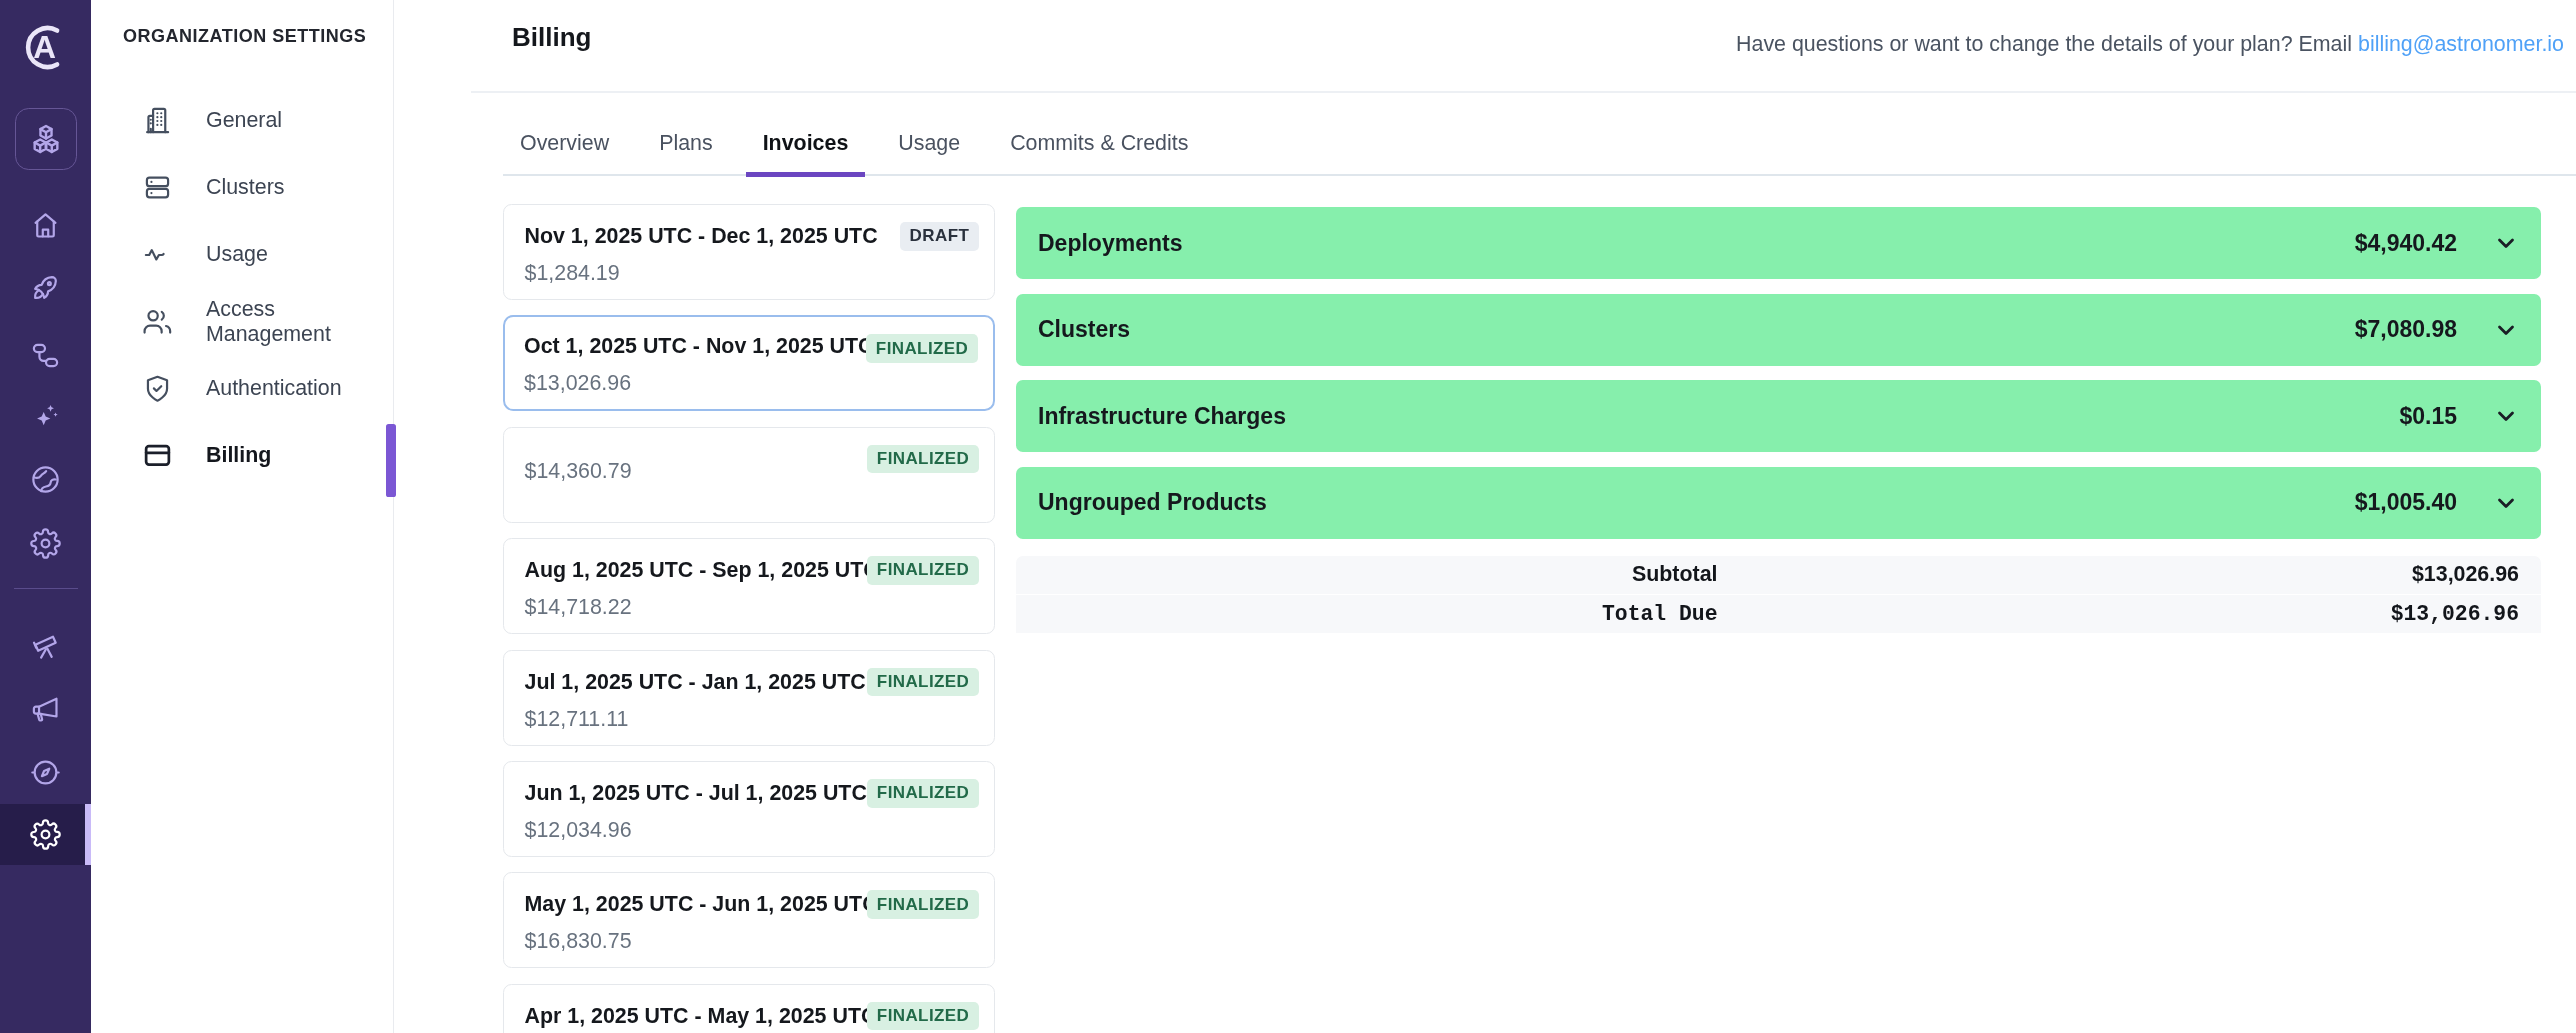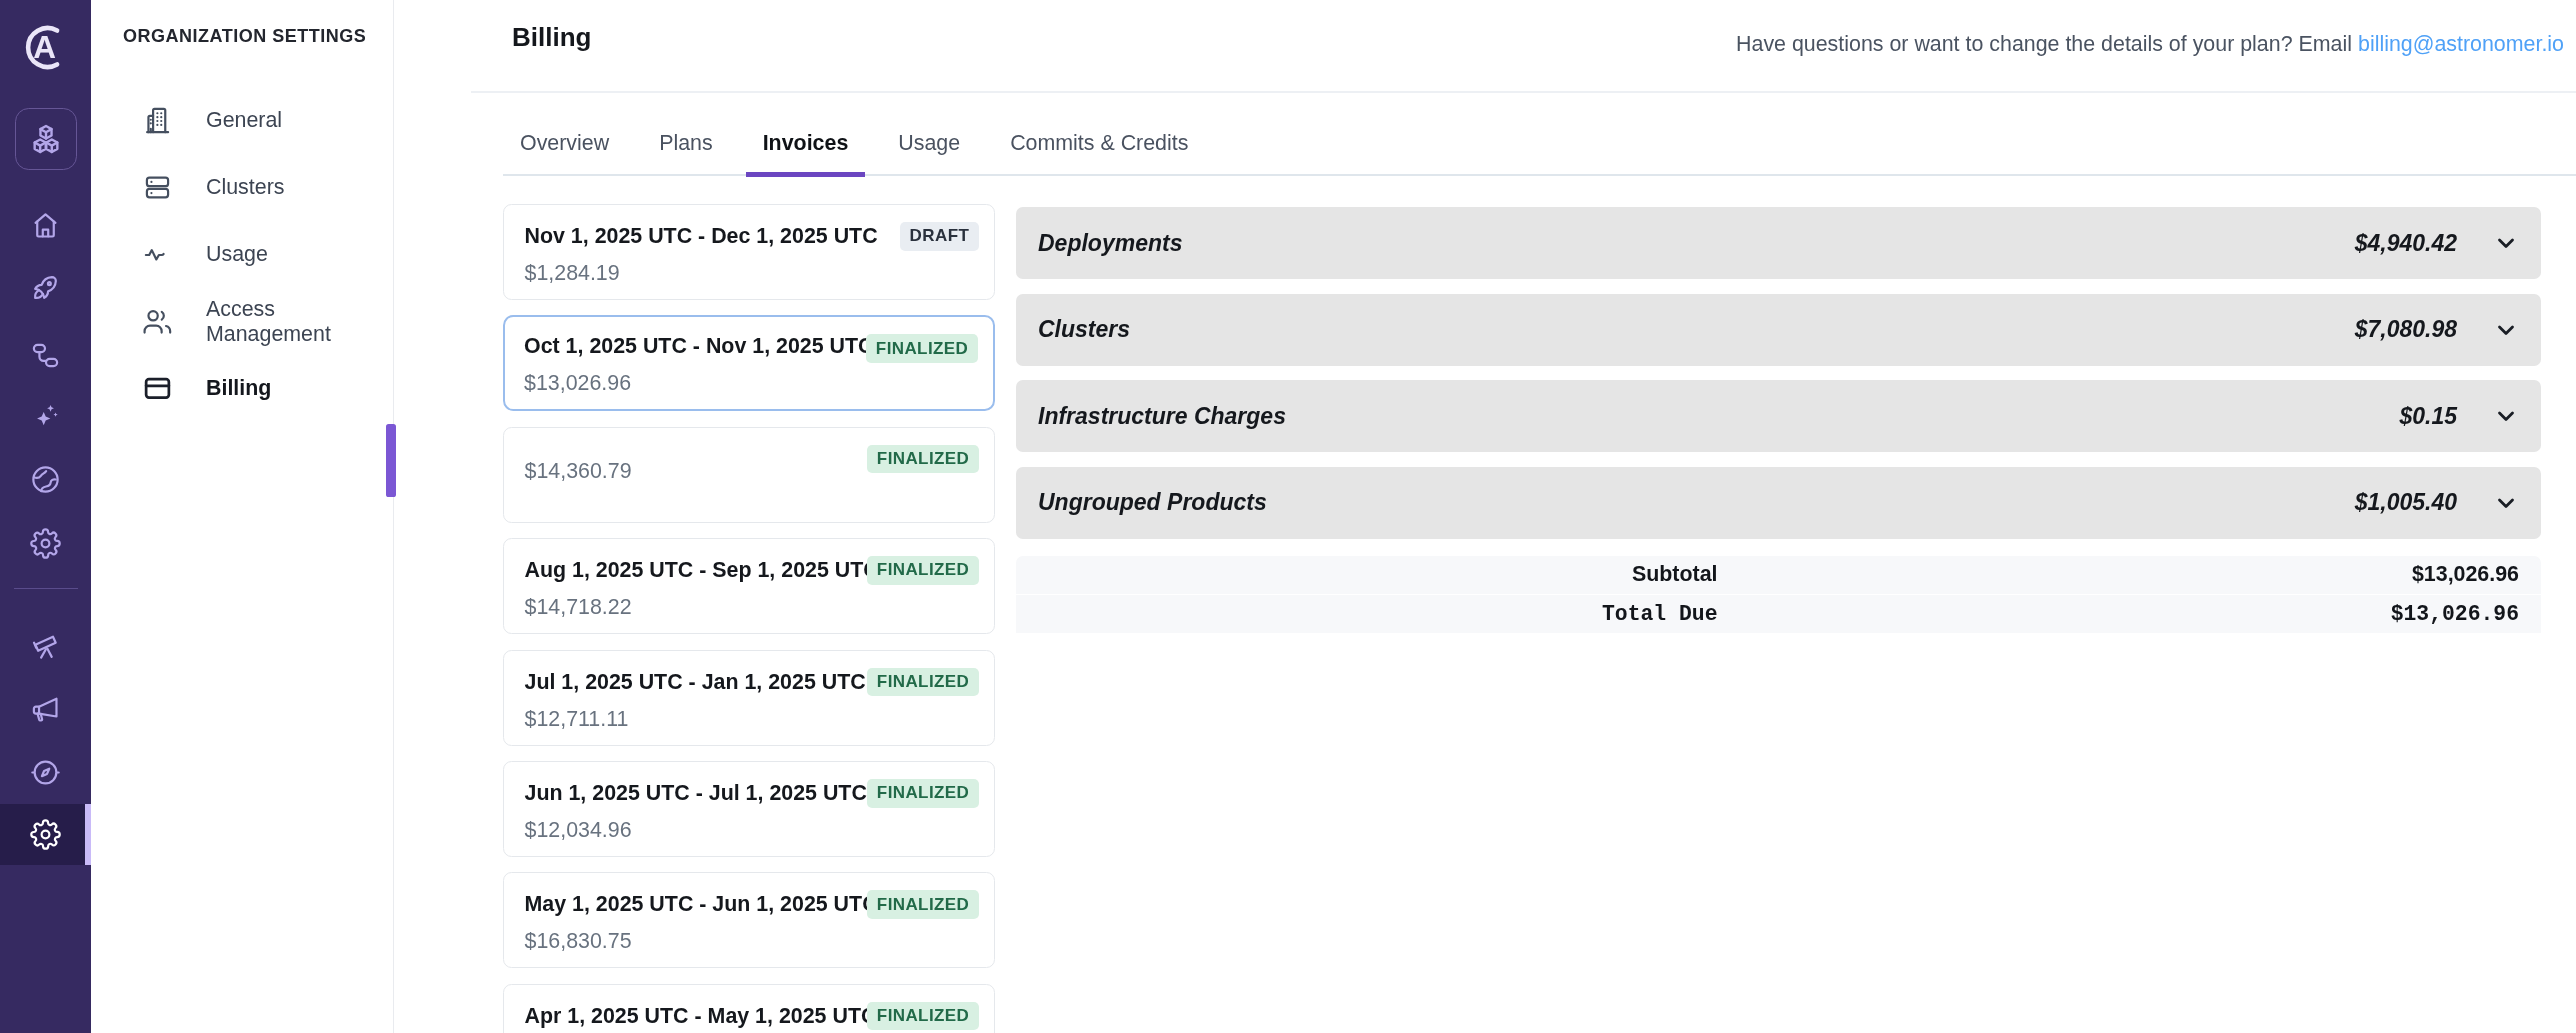--- a/index.html
+++ b/index.html
@@ -58,22 +58,22 @@
   .card.selected{border:2.6px solid var(--c-selected-card-border,#9abded);border-radius:10.2px;padding:17px 19px;}
   .card-period{font-size:21.4px;font-weight:700;color:#15181d;}
   .card-amount{margin-top:12px;font-size:21.4px;color:#68727f;}
   .badge{position:absolute;top:17px;right:15.4px;font-size:17px;font-weight:700;letter-spacing:0.4px;
     padding:4.3px 9.4px;border-radius:5.1px;}
   .badge.draft{background:var(--c-badge-draft-bg,#e9edf2);color:var(--c-badge-draft-text,#2a313d);}
   .badge.finalized{background:var(--c-badge-finalized-bg,#d8f0e2);color:var(--c-badge-finalized-text,#226a49);}
 
   
   .detail{position:absolute;left:545px;top:207px;width:1525px;}
-  .group-row{box-sizing:border-box;height:72px;margin-bottom:14.5px;background:#e5e5e5;border-radius:6.8px;
-    display:flex;align-items:center;padding:0 22px;cursor:pointer;font-style:italic;}
+  .group-row{box-sizing:border-box;height:72px;margin-bottom:14.5px;background:#86efac;border-radius:6.8px;
+    display:flex;align-items:center;padding:0 22px;cursor:pointer;}
   .group-label{font-size:23px;font-weight:700;color:#15181d;}
   .group-amount{margin-left:auto;font-size:23px;font-weight:700;color:#15181d;}
   .group-chev{width:26px;height:26px;margin-left:36px;color:#1a1e25;cursor:pointer;}
   .group-chev .ic *{stroke-width:2.6;}
   .summary{margin-top:17px;border-radius:6.8px;overflow:hidden;}
   .sum-row{height:38px;background:#f7f8fa;display:flex;align-items:center;margin-bottom:1.7px;}
   .sum-row:last-child{margin-bottom:12px;font-family:Liberation Mono, monospace;}
   .sum-label{width:46%;text-align:right;font-size:21.4px;font-weight:700;color:#13161b;}
   .sum-amount{flex:1;text-align:right;padding-right:22px;font-size:21.4px;font-weight:700;color:#13161b;}
 </style>
@@ -211,20 +211,29 @@
           <span class="nav-ic">
             <svg class="ic" width="31" height="31" viewBox="0 0 24 24">
               <circle cx="8.6" cy="7.6" r="3.6"></circle>
               <path d="M15.3 4.6a3.6 3.6 0 0 1 0 6"></path>
               <path d="M2 20.6v-1.2a4.2 4.2 0 0 1 4.2-4.2h4.8a4.2 4.2 0 0 1 4.2 4.2v1.2"></path>
               <path d="M18.6 15.5a4.2 4.2 0 0 1 3.2 4v1.1"></path>
             </svg>
           </span>
           <span class="nav-label">Access Management</span>
         </div>
+        <div class="nav-item">
+          <span class="nav-ic">
+            <svg class="ic" width="31" height="31" viewBox="0 0 24 24">
+              <path d="M12 21.4s7.4-3.4 7.4-9.3V5.6L12 2.9 4.6 5.6v6.5c0 5.9 7.4 9.3 7.4 9.3z"></path>
+              <path d="M9.2 11.9l2 2 3.7-3.7"></path>
+            </svg>
+          </span>
+          <span class="nav-label">Authentication</span>
+        </div>
         <div class="nav-item active">
           <span class="nav-ic">
             <svg class="ic" width="31" height="31" viewBox="0 0 24 24">
               <rect x="3.2" y="4.8" width="17.6" height="14.2" rx="2.2"></rect>
               <path d="M3.2 9.9h17.6"></path>
             </svg>
           </span>
           <span class="nav-label">Billing</span>
         </div>
       </div>

